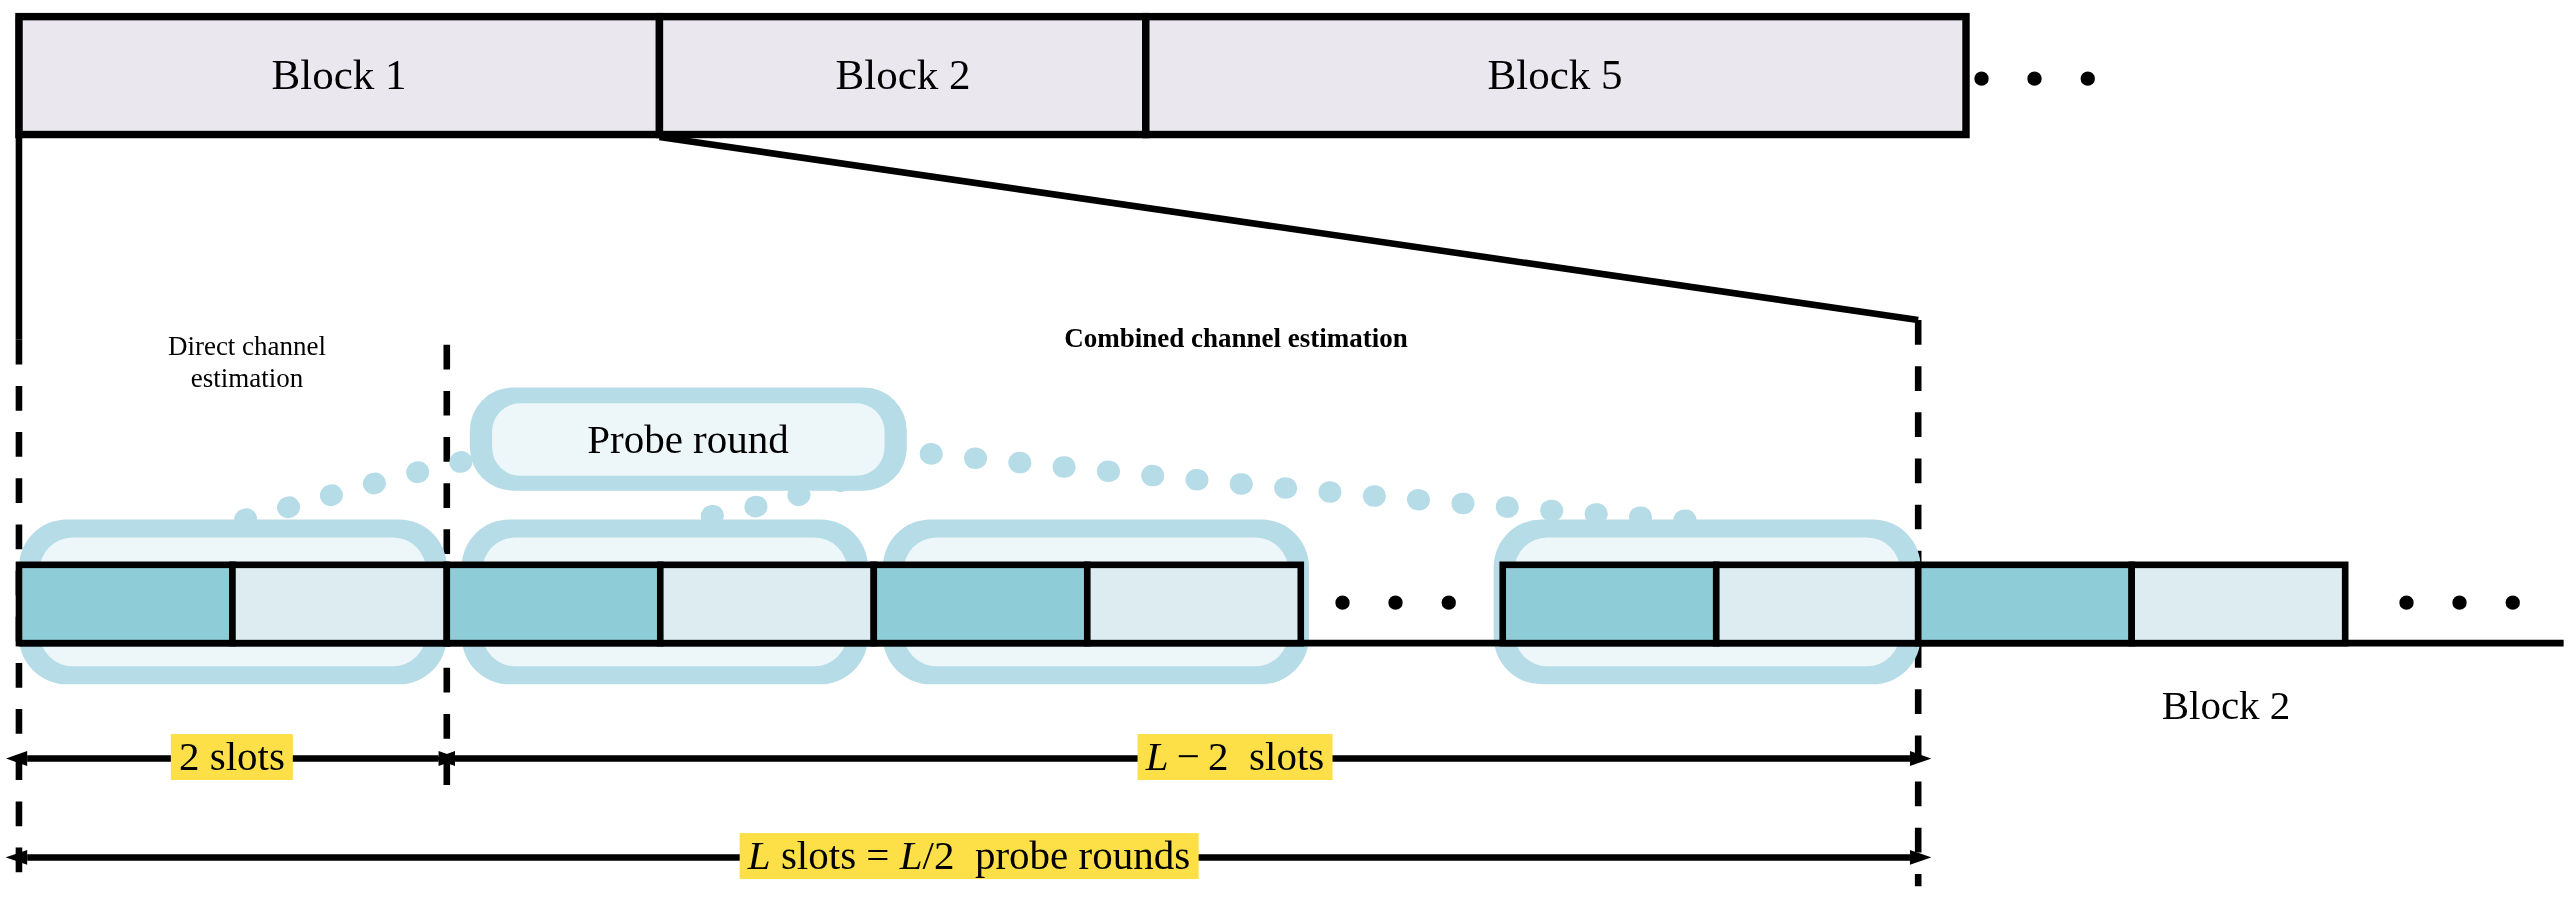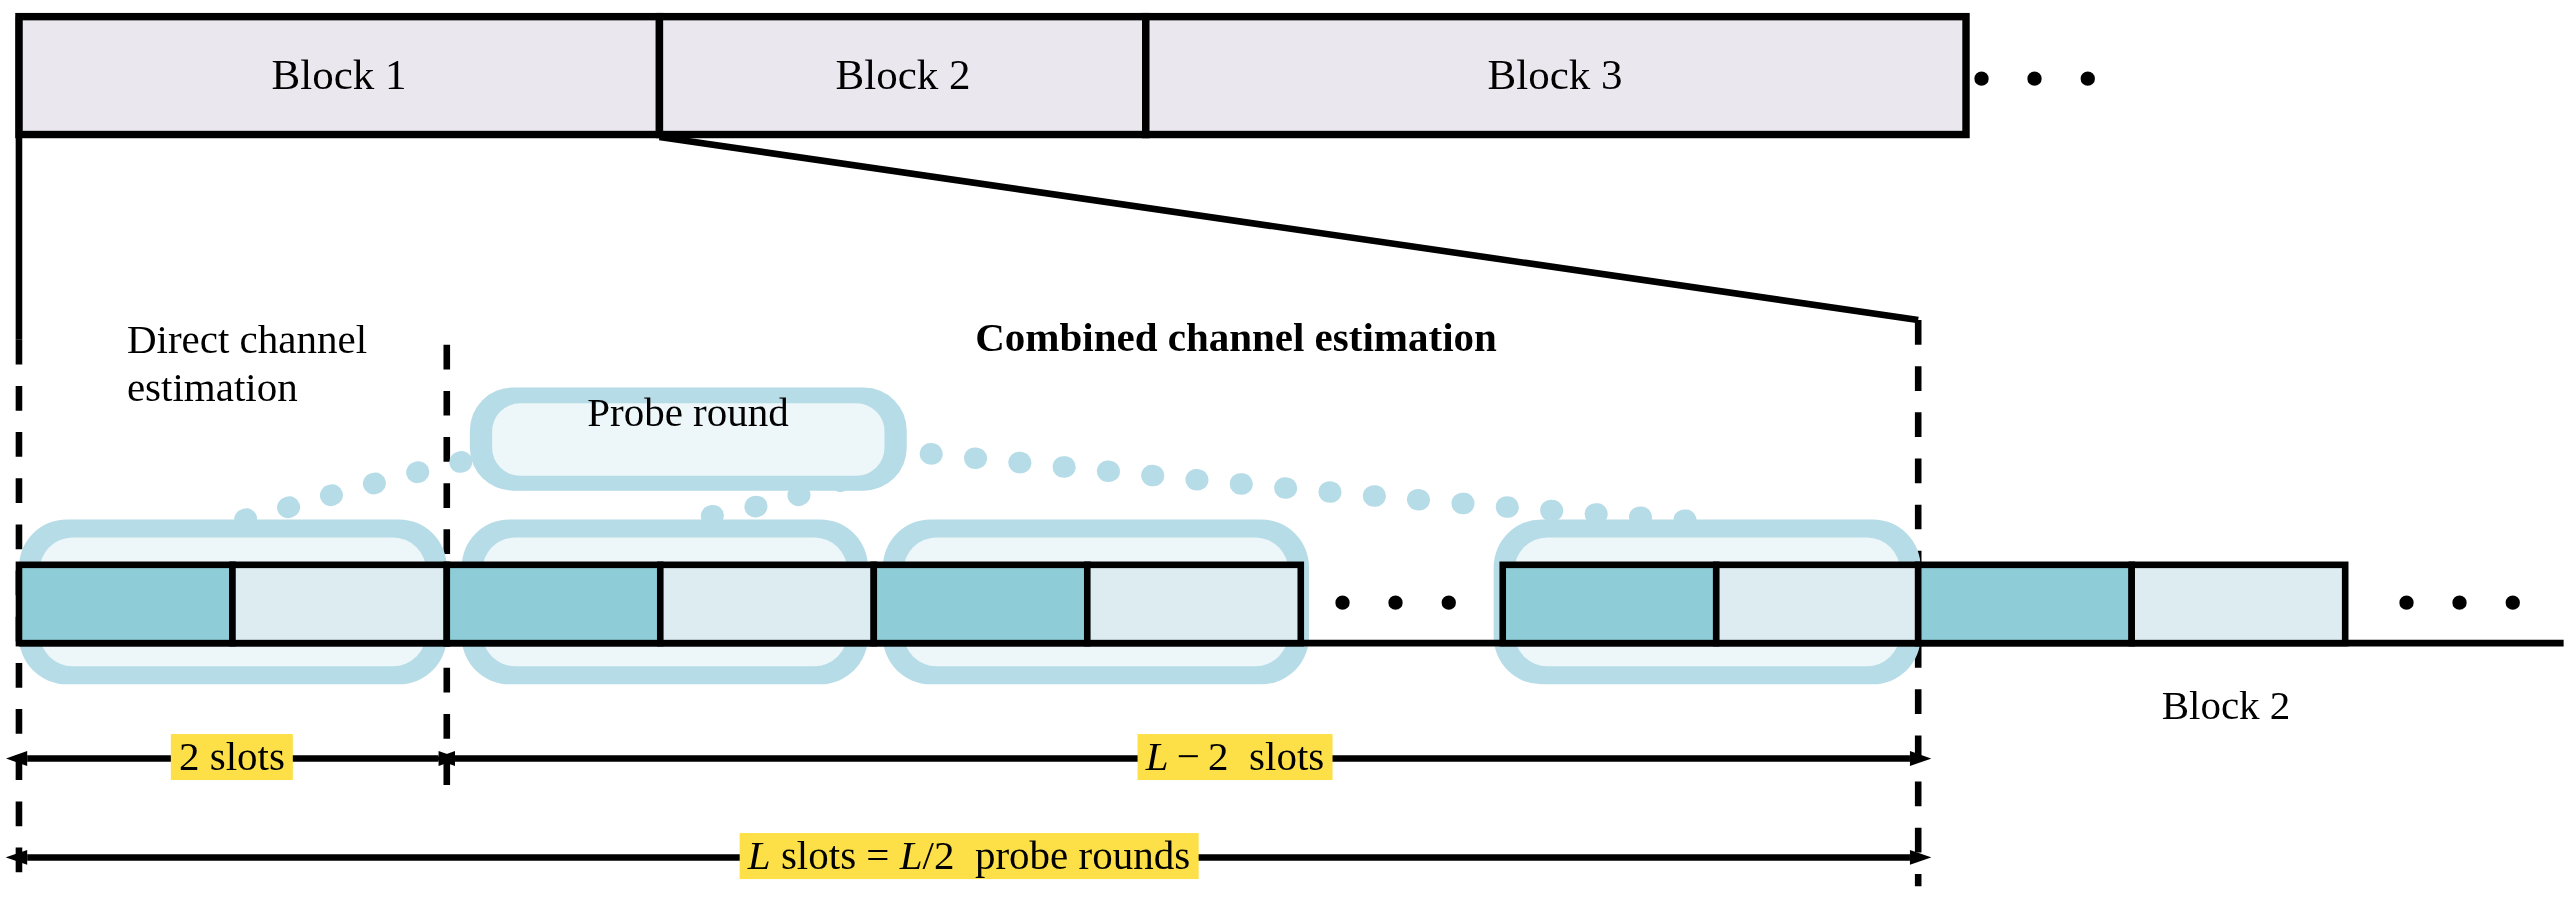--- a/index.html
+++ b/index.html
@@ -26,22 +26,22 @@
   }
   .dots{
     position:absolute;
     font-size:53px;
     letter-spacing:10.7px;
     font-weight:700;
     transform:translate(-50%,-50%);
     font-family:"Liberation Serif","DejaVu Serif",serif;
   }
   .anno{
-    font-size:41px;
-    text-align:left;
+    font-size:27px;
+    text-align:center;
     transform:translate(-50%,-50%);
   }
   .anno.two-line{line-height:1.18;}
   .capsule-label{
     font-size:41px;
     transform:translate(-50%,-50%);
     text-align:center;
   }
   .dim-label{
     font-size:41px;
@@ -142,31 +142,31 @@
 
     <line x1="33" y1="920" x2="532" y2="920" stroke="#000" stroke-width="8" marker-start="url(#arrL)" marker-end="url(#arrR)"></line>
 
     <line x1="552" y1="920" x2="2317" y2="920" stroke="#000" stroke-width="8" marker-start="url(#arrL)" marker-end="url(#arrR)"></line>
 
     <line x1="33" y1="1040" x2="2317" y2="1040" stroke="#000" stroke-width="8" marker-start="url(#arrL)" marker-end="url(#arrR)"></line>
   </svg>
 
   <div class="lbl block-label" style="left:339px;top:75px;">Block 1</div>
   <div class="lbl block-label" style="left:903px;top:75px;">Block 2</div>
-  <div class="lbl block-label" style="left:1555px;top:75px;">Block 3</div>
+  <div class="lbl block-label" style="left:1555px;top:75px;">Block 5</div>
   <div class="lbl dots" style="left:2040px;top:79px;">• • •</div>
 
   <div class="lbl anno two-line" style="left:247px;top:363px;">
     <div>Direct channel</div>
     <div>estimation</div>
   </div>
 
   <div class="lbl anno" style="left:1236px;top:338px;font-weight:bold;">Combined channel estimation</div>
 
-  <div class="lbl capsule-label" style="left:688px;top:413px;">Probe round</div>
+  <div class="lbl capsule-label" style="left:688px;top:440px;">Probe round</div>
 
   <div class="lbl dots" style="left:1401px;top:603px;">• • •</div>
 
   <div class="lbl dots" style="left:2465px;top:603px;">• • •</div>
 
   <div class="lbl blk2-label" style="left:2226px;top:706px;transform:translate(-50%,-50%);">Block 2</div>
 
   <div class="lbl dim-label" style="left:232px;top:757px;">2 slots</div>
 
   <div class="lbl dim-label" style="left:1235px;top:757px;"><i>L</i> − 2&nbsp; slots</div>

